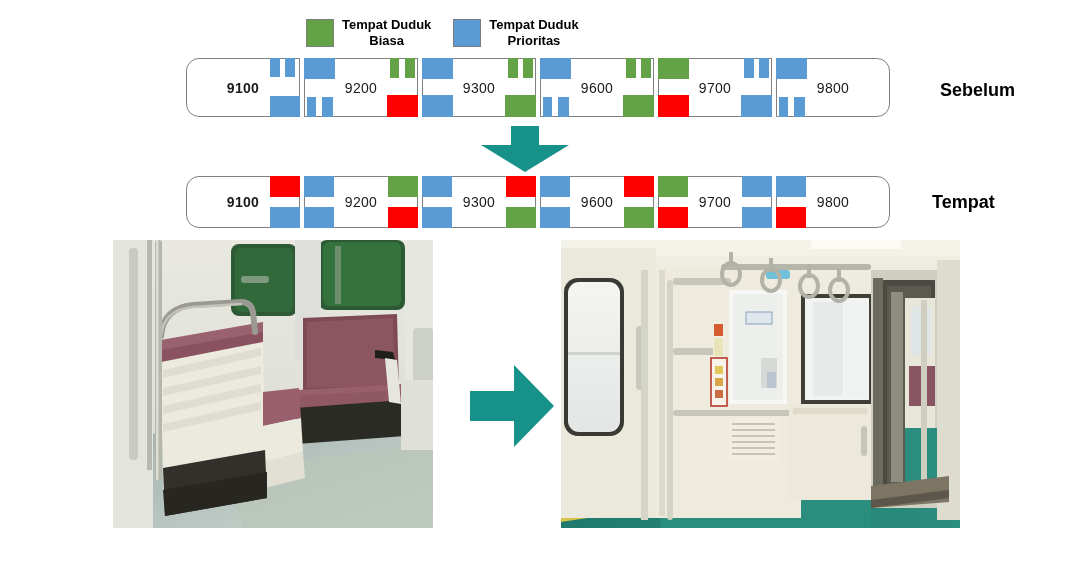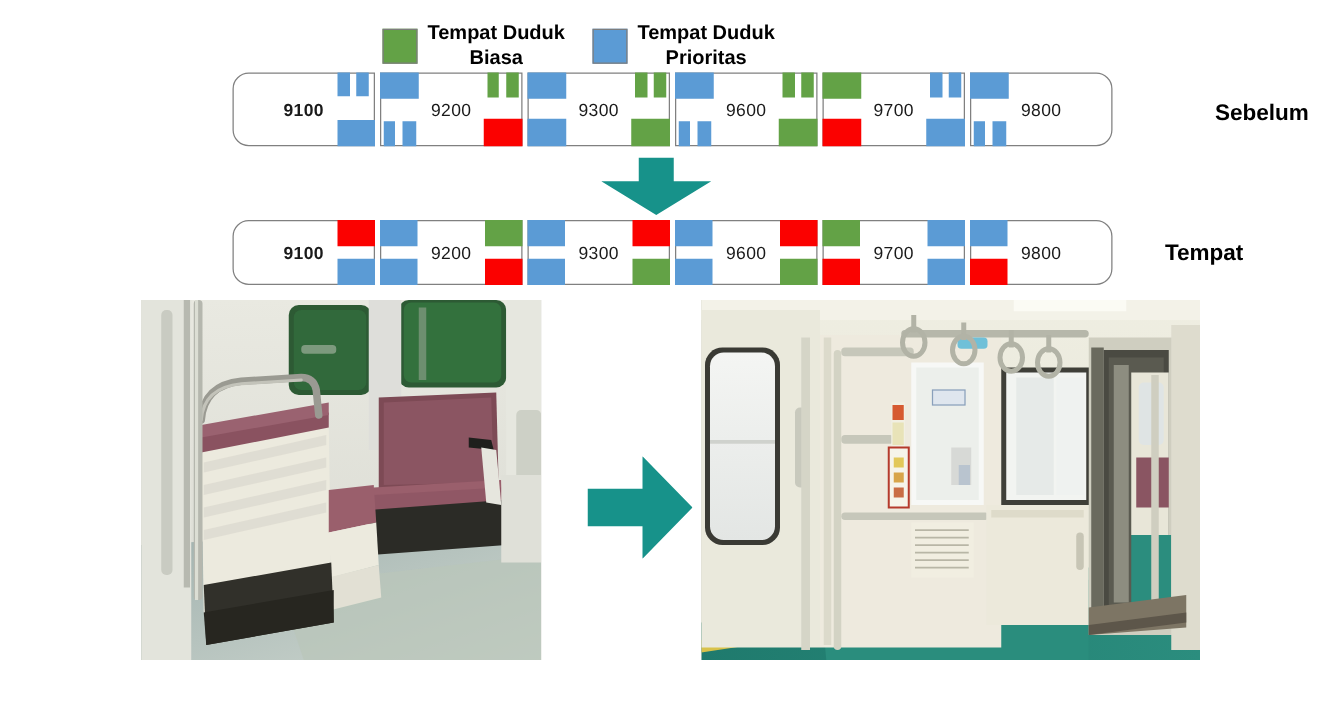--- a/index.html
+++ b/index.html
@@ -15,21 +15,21 @@
   
   #legend{
     position:absolute; left:306px; top:17px;
     display:flex; align-items:flex-start; gap:22px;
   }
   .legend-item{display:flex; align-items:center; gap:8px;}
   .legend-swatch{
     width:26px;height:26px;border:1px solid #7d7d7d;flex:0 0 auto;
   }
   .legend-label{
-    font-size:16px;font-weight:bold;color:#000;line-height:1.22;
+    font-size:13px;font-weight:bold;color:#000;line-height:1.22;
     text-align:center;white-space:pre-line;
   }
 
   
   .train-row{position:absolute; display:flex; align-items:center;}
   #row-before{left:186px; top:58px;}
   #row-after{left:186px; top:176px;}
 
   .cars{display:flex;}
   .car{
@@ -50,21 +50,21 @@
     text-align:center;font-size:14px;color:#1a1a1a;
     letter-spacing:.3px;
   }
   .seat{position:absolute;}
 
   .row-label{
     position:absolute;
     font-size:18px;font-weight:bold;color:#000;
     white-space:nowrap;
   }
-  #label-before{left:940px; top:80px;margin-left:32px;}
+  #label-before{left:940px; top:80px;}
   #label-after{left:932px; top:192px;}
 
   
   #arrow-down{position:absolute;left:481px;top:126px;}
   #arrow-right{position:absolute;left:470px;top:365px;}
 
   
   .photo{
     position:absolute;
     overflow:hidden;

